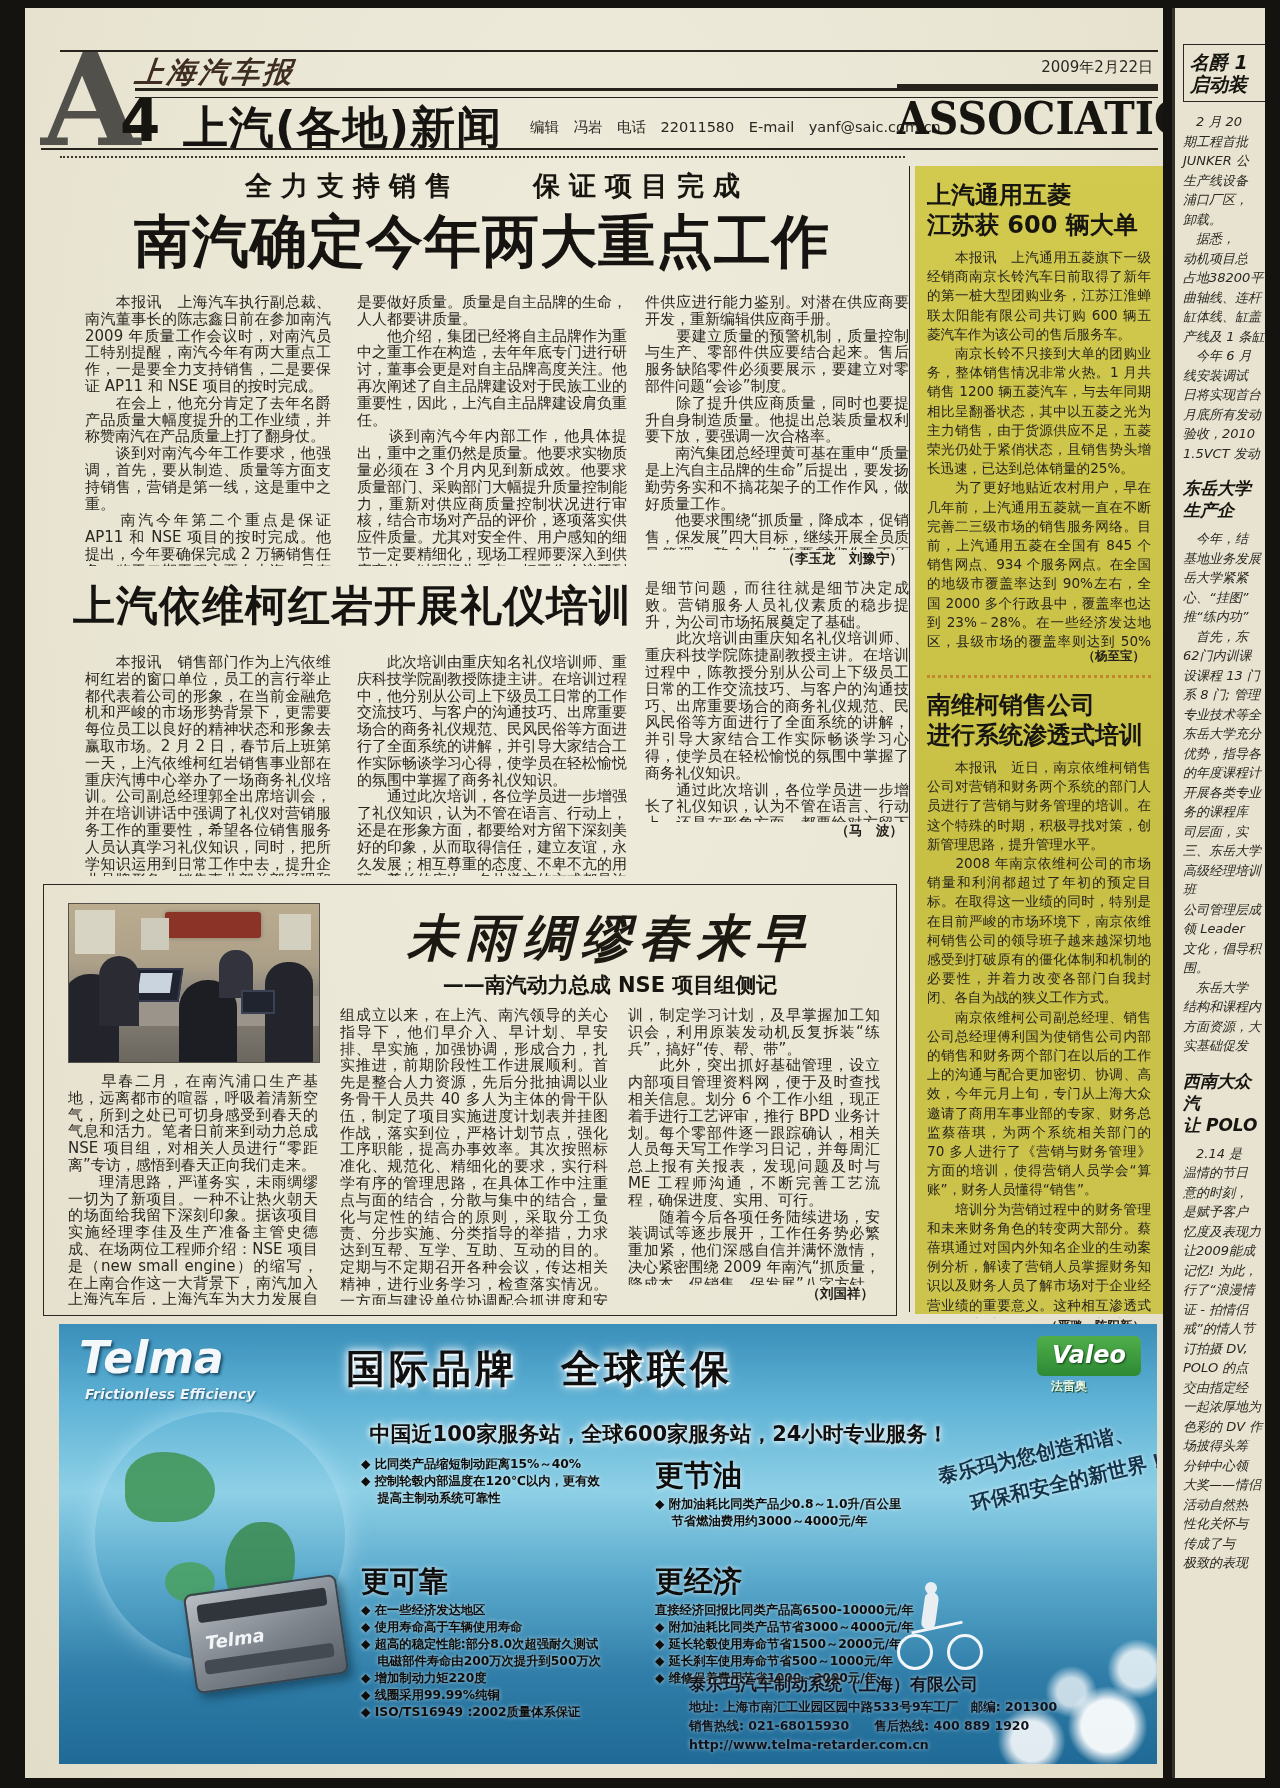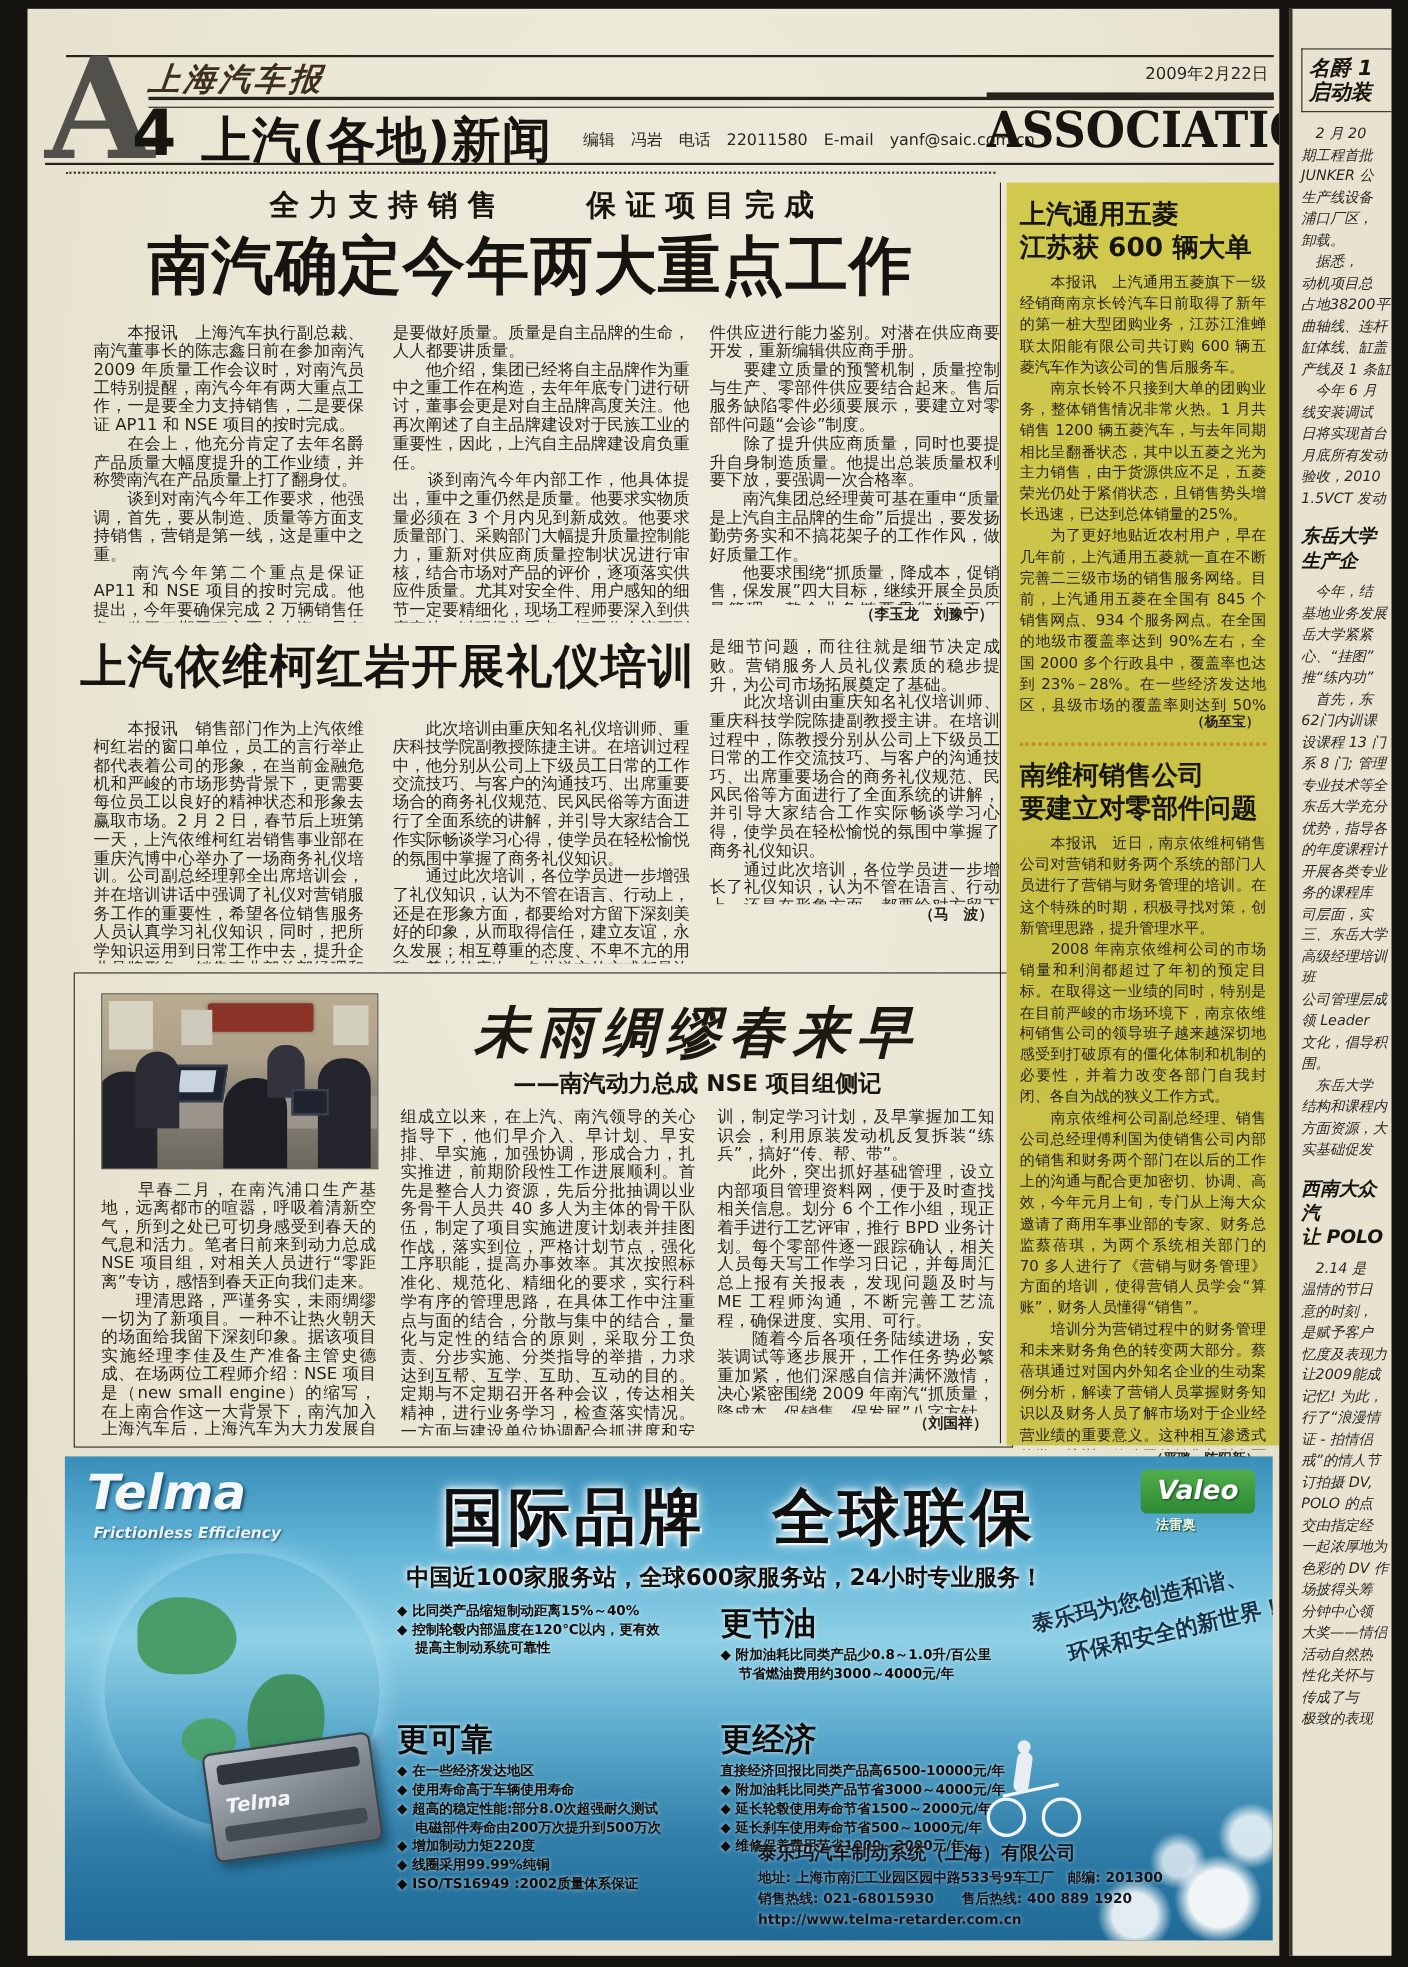--- a/index.html
+++ b/index.html
@@ -71,21 +71,21 @@
   <div class="col txt" style="left:60px;top:646px;width:246px;height:222px;">　　本报讯　销售部门作为上汽依维柯红岩的窗口单位，员工的言行举止都代表着公司的形象，在当前金融危机和严峻的市场形势背景下，更需要每位员工以良好的精神状态和形象去赢取市场。2 月 2 日，春节后上班第一天，上汽依维柯红岩销售事业部在重庆汽博中心举办了一场商务礼仪培训。公司副总经理郭全出席培训会，并在培训讲话中强调了礼仪对营销服务工作的重要性，希望各位销售服务人员认真学习礼仪知识，同时，把所学知识运用到日常工作中去，提升企业品牌形象。销售事业部总部经理和主管、驻外销售服务人员共计 140 余人参加了培训。</div>
   <div class="col txt" style="left:332px;top:646px;width:270px;height:222px;">　　此次培训由重庆知名礼仪培训师、重庆科技学院副教授陈捷主讲。在培训过程中，他分别从公司上下级员工日常的工作交流技巧、与客户的沟通技巧、出席重要场合的商务礼仪规范、民风民俗等方面进行了全面系统的讲解，并引导大家结合工作实际畅谈学习心得，使学员在轻松愉悦的氛围中掌握了商务礼仪知识。
 　　通过此次培训，各位学员进一步增强了礼仪知识，认为不管在语言、行动上，还是在形象方面，都要给对方留下深刻美好的印象，从而取得信任，建立友谊，永久发展；相互尊重的态度、不卑不亢的用辞、尊长的座次、名片递交的方式都是沟通与客户关系的法宝；礼仪</div>
   <div class="col" style="left:620px;top:572px;width:264px;height:296px;">
     <div class="txt" style="height:242px;">是细节问题，而往往就是细节决定成败。营销服务人员礼仪素质的稳步提升，为公司市场拓展奠定了基础。
 　　此次培训由重庆知名礼仪培训师、重庆科技学院陈捷副教授主讲。在培训过程中，陈教授分别从公司上下级员工日常的工作交流技巧、与客户的沟通技巧、出席重要场合的商务礼仪规范、民风民俗等方面进行了全面系统的讲解，并引导大家结合工作实际畅谈学习心得，使学员在轻松愉悦的氛围中掌握了商务礼仪知识。
 　　通过此次培训，各位学员进一步增长了礼仪知识，认为不管在语言、行动上，还是在形象方面，都要给对方留下深刻美好的印象，从而取得信任，建立友谊，永久发展。营销服务人员礼仪素质的稳步提升，为公司市场拓展奠定了基础。</div>
     <div class="byline">（马　波）</div>
   </div>
 
-  <div class="abs" style="left:42px;top:876px;width:852px;height:430px;border:1.5px solid #2b2823;">
+  <div class="abs" style="left:18px;top:876px;width:852px;height:430px;border:1.5px solid #2b2823;">
 
     <div class="abs" style="left:24px;top:18px;width:250px;height:158px;border:1px solid #55524a;overflow:hidden;background:linear-gradient(180deg,#b9ac8f 0%,#ada089 38%,#8e887d 55%,#6b665e 100%);">
       <div class="abs" style="left:96px;top:8px;width:96px;height:26px;background:#8a3326;border-radius:3px;box-shadow:0 0 4px #0004;"></div>
       <div class="abs" style="left:6px;top:6px;width:40px;height:44px;background:#d8d4c4;box-shadow:60px 2px 0 -6px #cfcbbc, 200px 0 0 -4px #d4d0c0;"></div>
       <div class="abs" style="left:0;top:92px;width:250px;height:30px;background:#9a948a;"></div>
       <div class="abs" style="left:64px;top:64px;width:44px;height:30px;background:#1f2430;border:2px solid #33394a;transform:skewX(-8deg);">
         <div class="abs" style="left:4px;top:3px;width:32px;height:20px;background:#c9d4de;"></div>
       </div>
       <div class="abs" style="left:-6px;top:70px;width:56px;height:90px;background:#23242b;border-radius:26px 26px 0 0;"></div>
       <div class="abs" style="left:30px;top:52px;width:40px;height:70px;background:#2b2c33;border-radius:20px 20px 0 0;"></div>
@@ -112,39 +112,39 @@
   <div class="abs ybox" style="left:890px;top:158px;width:248px;height:1148px;padding:0;">
     <div style="padding:14px 12px 0 12px;">
       <div class="ytitle">上汽通用五菱</div>
       <div class="ytitle">江苏获 600 辆大单</div>
       <div class="txt" style="margin-top:8px;height:400px;">　　本报讯　上汽通用五菱旗下一级经销商南京长铃汽车日前取得了新年的第一桩大型团购业务，江苏江淮蝉联太阳能有限公司共订购 600 辆五菱汽车作为该公司的售后服务车。
 　　南京长铃不只接到大单的团购业务，整体销售情况非常火热。1 月共销售 1200 辆五菱汽车，与去年同期相比呈翻番状态，其中以五菱之光为主力销售，由于货源供应不足，五菱荣光仍处于紧俏状态，且销售势头增长迅速，已达到总体销量的25%。
 　　为了更好地贴近农村用户，早在几年前，上汽通用五菱就一直在不断完善二三级市场的销售服务网络。目前，上汽通用五菱在全国有 845 个销售网点、934 个服务网点。在全国的地级市覆盖率达到 90%左右，全国 2000 多个行政县中，覆盖率也达到 23%－28%。在一些经济发达地区，县级市场的覆盖率则达到 50%至 60%。</div>
       <div class="byline" style="font-size:12.5px;">（杨至宝）</div>
       <div style="border-top:3px dotted #c2862e;margin:10px 0 12px 0;"></div>
       <div class="ytitle">南维柯销售公司</div>
-      <div class="ytitle">要建立对零部件问题</div>
+      <div class="ytitle">进行系统渗透式培训</div>
       <div class="txt" style="margin-top:8px;height:560px;">　　本报讯　近日，南京依维柯销售公司对营销和财务两个系统的部门人员进行了营销与财务管理的培训。在这个特殊的时期，积极寻找对策，创新管理思路，提升管理水平。
 　　2008 年南京依维柯公司的市场销量和利润都超过了年初的预定目标。在取得这一业绩的同时，特别是在目前严峻的市场环境下，南京依维柯销售公司的领导班子越来越深切地感受到打破原有的僵化体制和机制的必要性，并着力改变各部门自我封闭、各自为战的狭义工作方式。
 　　南京依维柯公司副总经理、销售公司总经理傅利国为使销售公司内部的销售和财务两个部门在以后的工作上的沟通与配合更加密切、协调、高效，今年元月上旬，专门从上海大众邀请了商用车事业部的专家、财务总监蔡蓓琪，为两个系统相关部门的 70 多人进行了《营销与财务管理》方面的培训，使得营销人员学会“算账”，财务人员懂得“销售”。
 　　培训分为营销过程中的财务管理和未来财务角色的转变两大部分。蔡蓓琪通过对国内外知名企业的生动案例分析，解读了营销人员掌握财务知识以及财务人员了解市场对于企业经营业绩的重要意义。这种相互渗透式的学习培训，使公司的销售与财务两个部门的人员对公司各项财务制度的严格执行、对应收款项的及时催缴和有效合理地制订和执行预算，以及如何规避市场风险、加强经营销售管理的正确模式，培养营销与财务人员以全局的视角看待企业运营和财务杠杆对财务执行的积极影响，对以后工作中公司的资金使用、现金流以及经营风险的控制，产生了积极影响。</div>
       <div class="byline" style="font-size:12.5px;">（严璐　陈阳新）</div>
     </div>
   </div>
 
   <div class="abs" style="left:34px;top:1316px;width:1098px;height:440px;overflow:hidden;
        background:linear-gradient(180deg,#3a8fba 0%,#5fb3d6 18%,#8ed0e6 38%,#5aa9cc 58%,#2f7da8 80%,#1f6a96 100%);">
 
     <div class="abs" style="left:20px;top:8px;font-size:44px;font-weight:900;font-style:italic;color:#f4f8fb;text-shadow:2px 2px 3px #1a4a66;">Telma</div>
     <div class="abs" style="left:26px;top:62px;font-size:14px;font-style:italic;font-weight:bold;color:#eaf4fa;text-shadow:1px 1px 2px #1a4a66;">Frictionless Efficiency</div>
 
     <div class="abs" style="right:16px;top:12px;width:104px;height:40px;background:linear-gradient(180deg,#4fae4a,#2e8a34);border-radius:6px;text-align:center;line-height:38px;font-size:24px;font-weight:900;font-style:italic;color:#ffffff;text-shadow:1px 1px 2px #14401a;">Valeo</div>
     <div class="abs" style="right:70px;top:54px;font-size:12px;font-weight:bold;color:#e8f6e8;text-shadow:1px 1px 1px #14401a;">法雷奥</div>
 
-    <div class="abs" style="left:303px;top:18px;width:620px;text-align:center;font-size:56px;font-weight:900;letter-spacing:4px;color:#101010;text-shadow:0 0 6px #fff,0 0 12px #fff,2px 2px 0 #ffffffcc;">国际品牌　全球联保</div>
+    <div class="abs" style="left:287px;top:18px;width:620px;text-align:left;font-size:39px;font-weight:900;letter-spacing:4px;color:#101010;text-shadow:0 0 6px #fff,0 0 12px #fff,2px 2px 0 #ffffffcc;">国际品牌　全球联保</div>
     <div class="abs" style="left:240px;top:96px;width:720px;text-align:center;font-size:21px;font-weight:900;color:#101010;text-shadow:0 0 5px #fff,0 0 9px #fff;">中国近100家服务站，全球600家服务站，24小时专业服务！</div>
 
     <div class="abs" style="left:36px;top:88px;width:250px;height:250px;border-radius:50%;
          background:radial-gradient(circle at 35% 30%, #7fd0ef 0%, #2f7cc0 40%, #134a86 75%, #0c3precision 100%, #0c3a6e 100%);box-shadow:0 0 26px #bfe7f7aa;">
       <div class="abs" style="left:30px;top:40px;width:90px;height:70px;border-radius:45% 60% 50% 40%;background:#3f9452;opacity:.85;"></div>
       <div class="abs" style="left:130px;top:110px;width:70px;height:90px;border-radius:55% 45% 60% 50%;background:#3a8a4c;opacity:.85;"></div>
       <div class="abs" style="left:70px;top:150px;width:50px;height:40px;border-radius:50%;background:#47a058;opacity:.8;"></div>
     </div>
     <div class="abs" style="left:130px;top:260px;width:150px;height:96px;background:linear-gradient(160deg,#b9bec4,#7e848c 55%,#5a6068);border:2px solid #3c424a;border-radius:8px;transform:rotate(-8deg);box-shadow:4px 6px 10px #0a2a3c88;">
       <div class="abs" style="left:10px;top:10px;width:130px;height:18px;background:#30353c;border-radius:4px;"></div>

